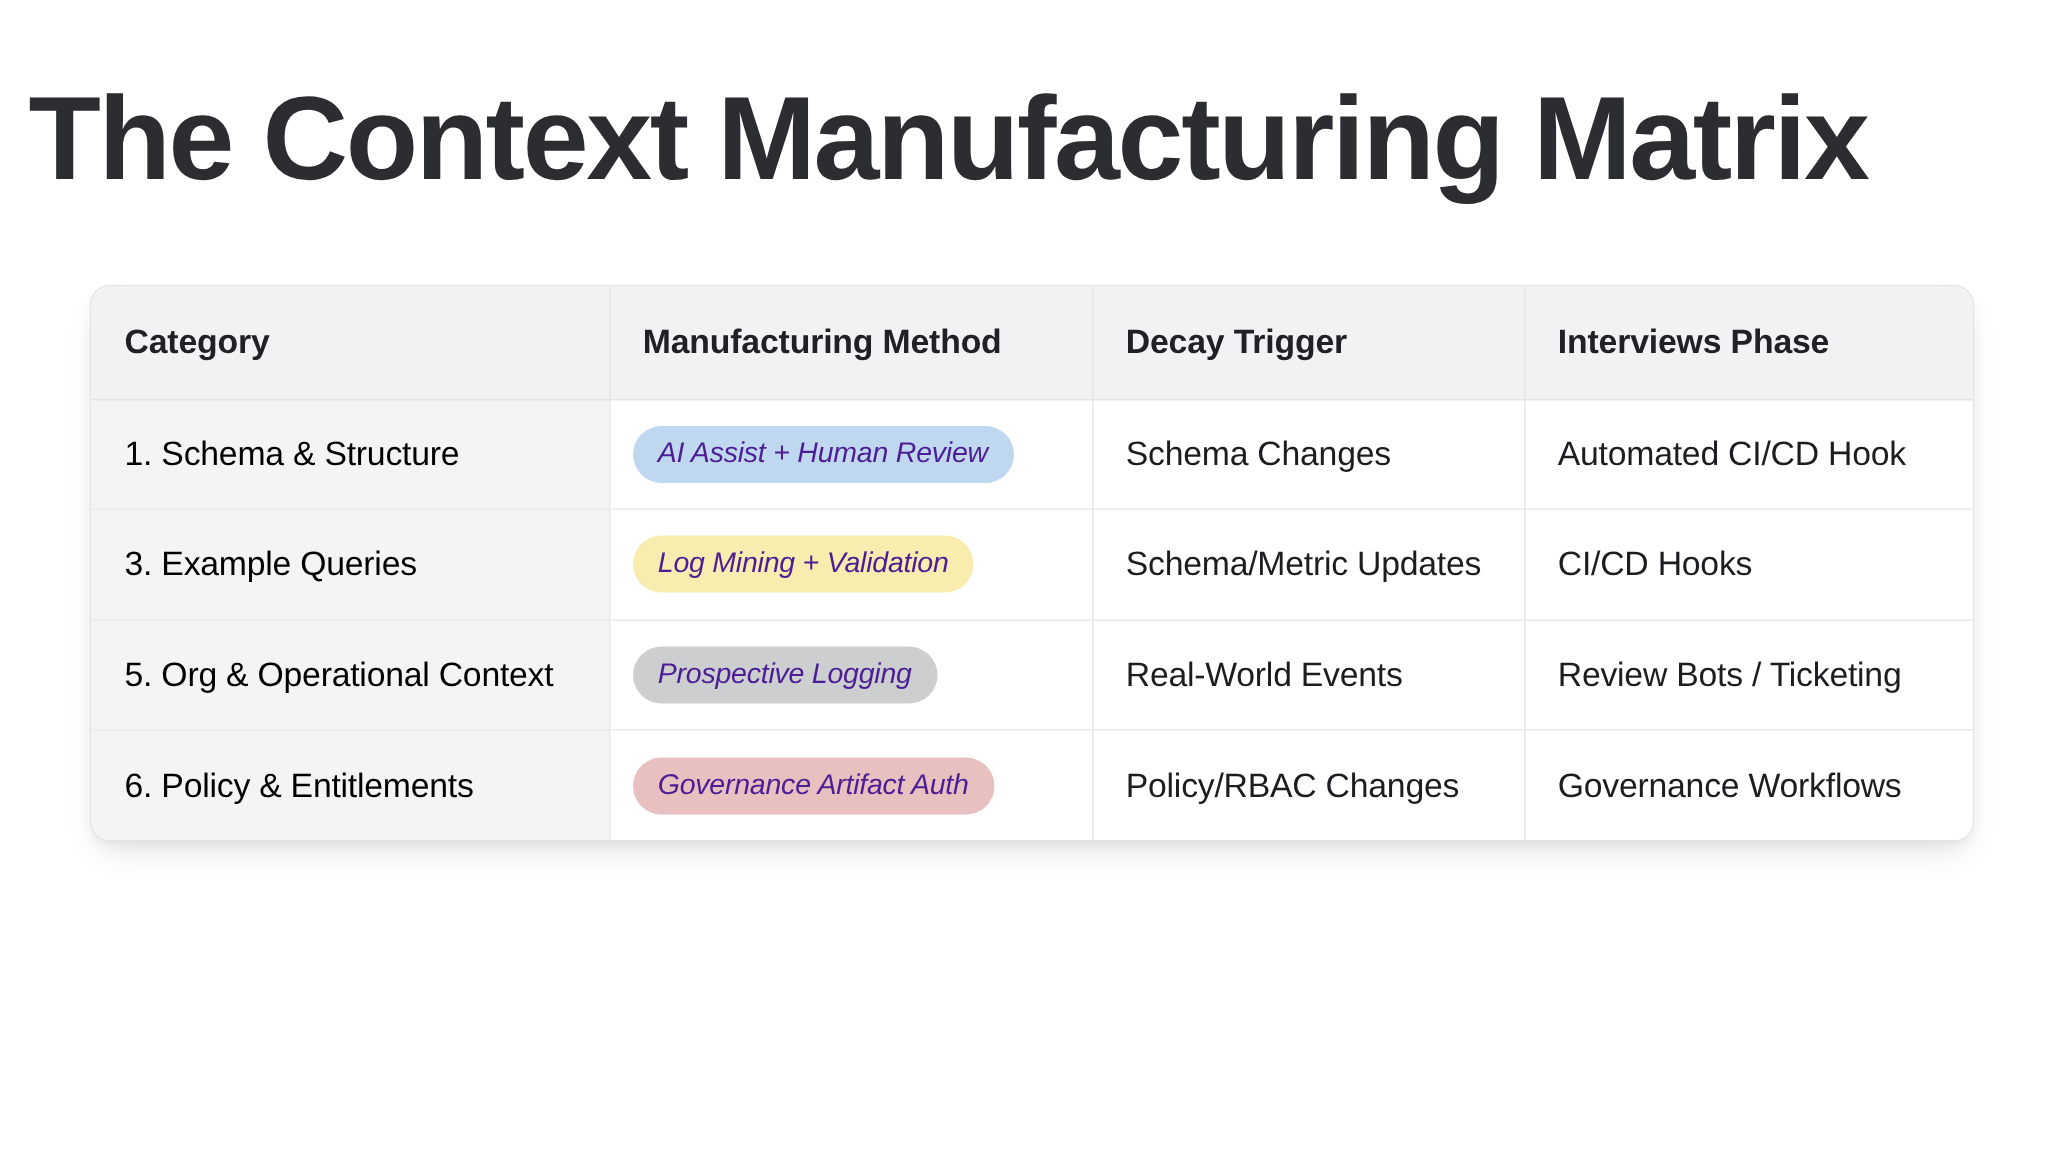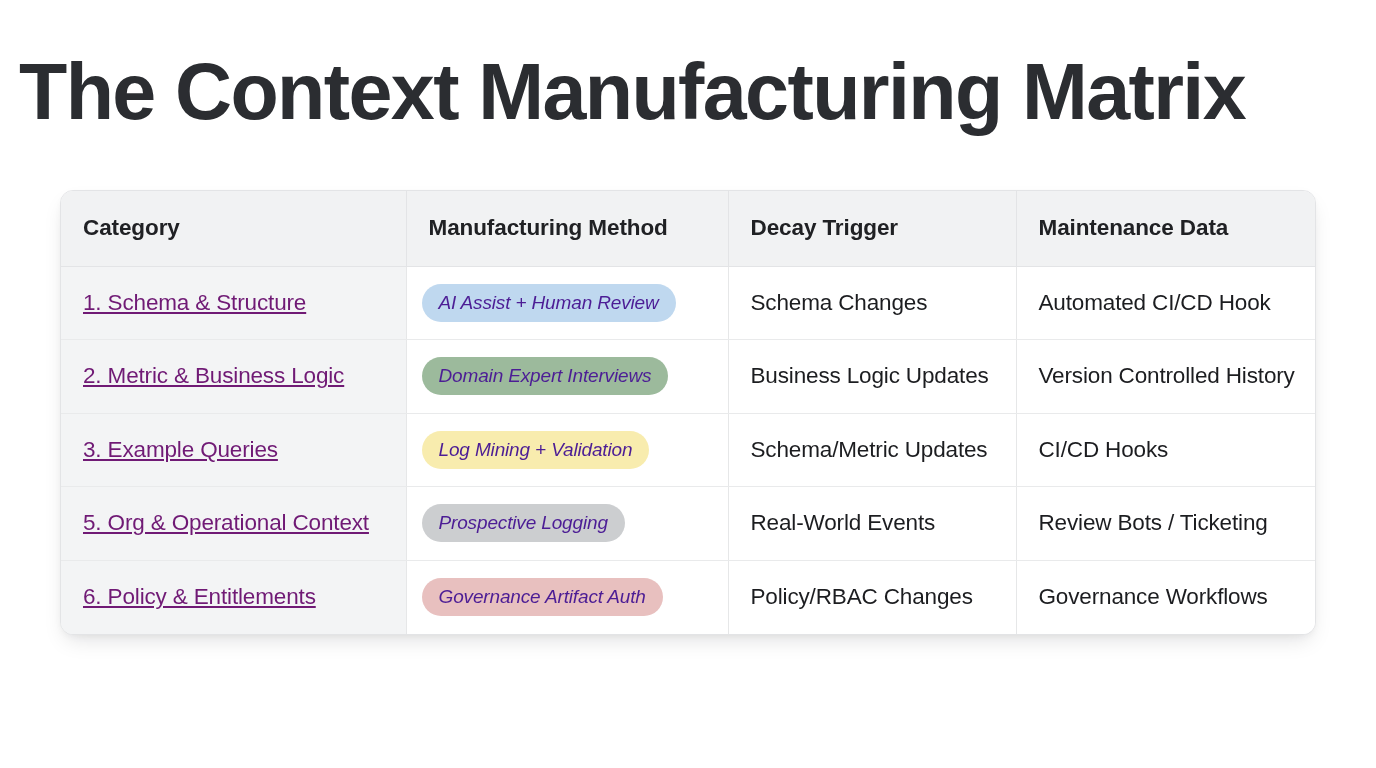--- a/index.html
+++ b/index.html
@@ -87,22 +87,21 @@
     letter-spacing: -0.15px;
     white-space: nowrap;
     background: #ffffff;
   }
   tbody td:last-child { border-right: none; }
   tbody tr:last-child td { border-bottom: none; }
 
   
   tbody td.cat-cell {
     background: #f3f4f5;
-    color: #701a75;
-    text-decoration: underline;
+    color: #000000;
   }
 
   
   td.method-cell { padding-left: 15px; }
 
   .pill {
     display: inline-block;
     padding: 9px 17px 10px 17px;
     border-radius: 999px;
     font-size: 19px;
@@ -126,35 +125,29 @@
         <col class="c-category">
         <col class="c-method">
         <col class="c-decay">
         <col class="c-phase">
       </colgroup>
       <thead>
         <tr>
           <th>Category</th>
           <th>Manufacturing Method</th>
           <th>Decay Trigger</th>
-          <th>Maintenance Data</th>
+          <th>Interviews Phase</th>
         </tr>
       </thead>
       <tbody id="matrix-body">
           <tr>
             <td class="cat-cell">1. Schema &amp; Structure</td>
             <td class="method-cell"><span class="pill" style="background: rgb(191, 216, 239);">AI Assist + Human Review</span></td>
             <td>Schema Changes</td>
             <td>Automated CI/CD Hook</td>
-          </tr>
-          <tr>
-            <td class="cat-cell">2. Metric &amp; Business Logic</td>
-            <td class="method-cell"><span class="pill" style="background: rgb(156, 186, 156);">Domain Expert Interviews</span></td>
-            <td>Business Logic Updates</td>
-            <td>Version Controlled History</td>
           </tr>
           <tr>
             <td class="cat-cell">3. Example Queries</td>
             <td class="method-cell"><span class="pill" style="background: rgb(248, 236, 174);">Log Mining + Validation</span></td>
             <td>Schema/Metric Updates</td>
             <td>CI/CD Hooks</td>
           </tr>
           <tr>
             <td class="cat-cell">5. Org &amp; Operational Context</td>
             <td class="method-cell"><span class="pill" style="background: rgb(204, 206, 208);">Prospective Logging</span></td>

